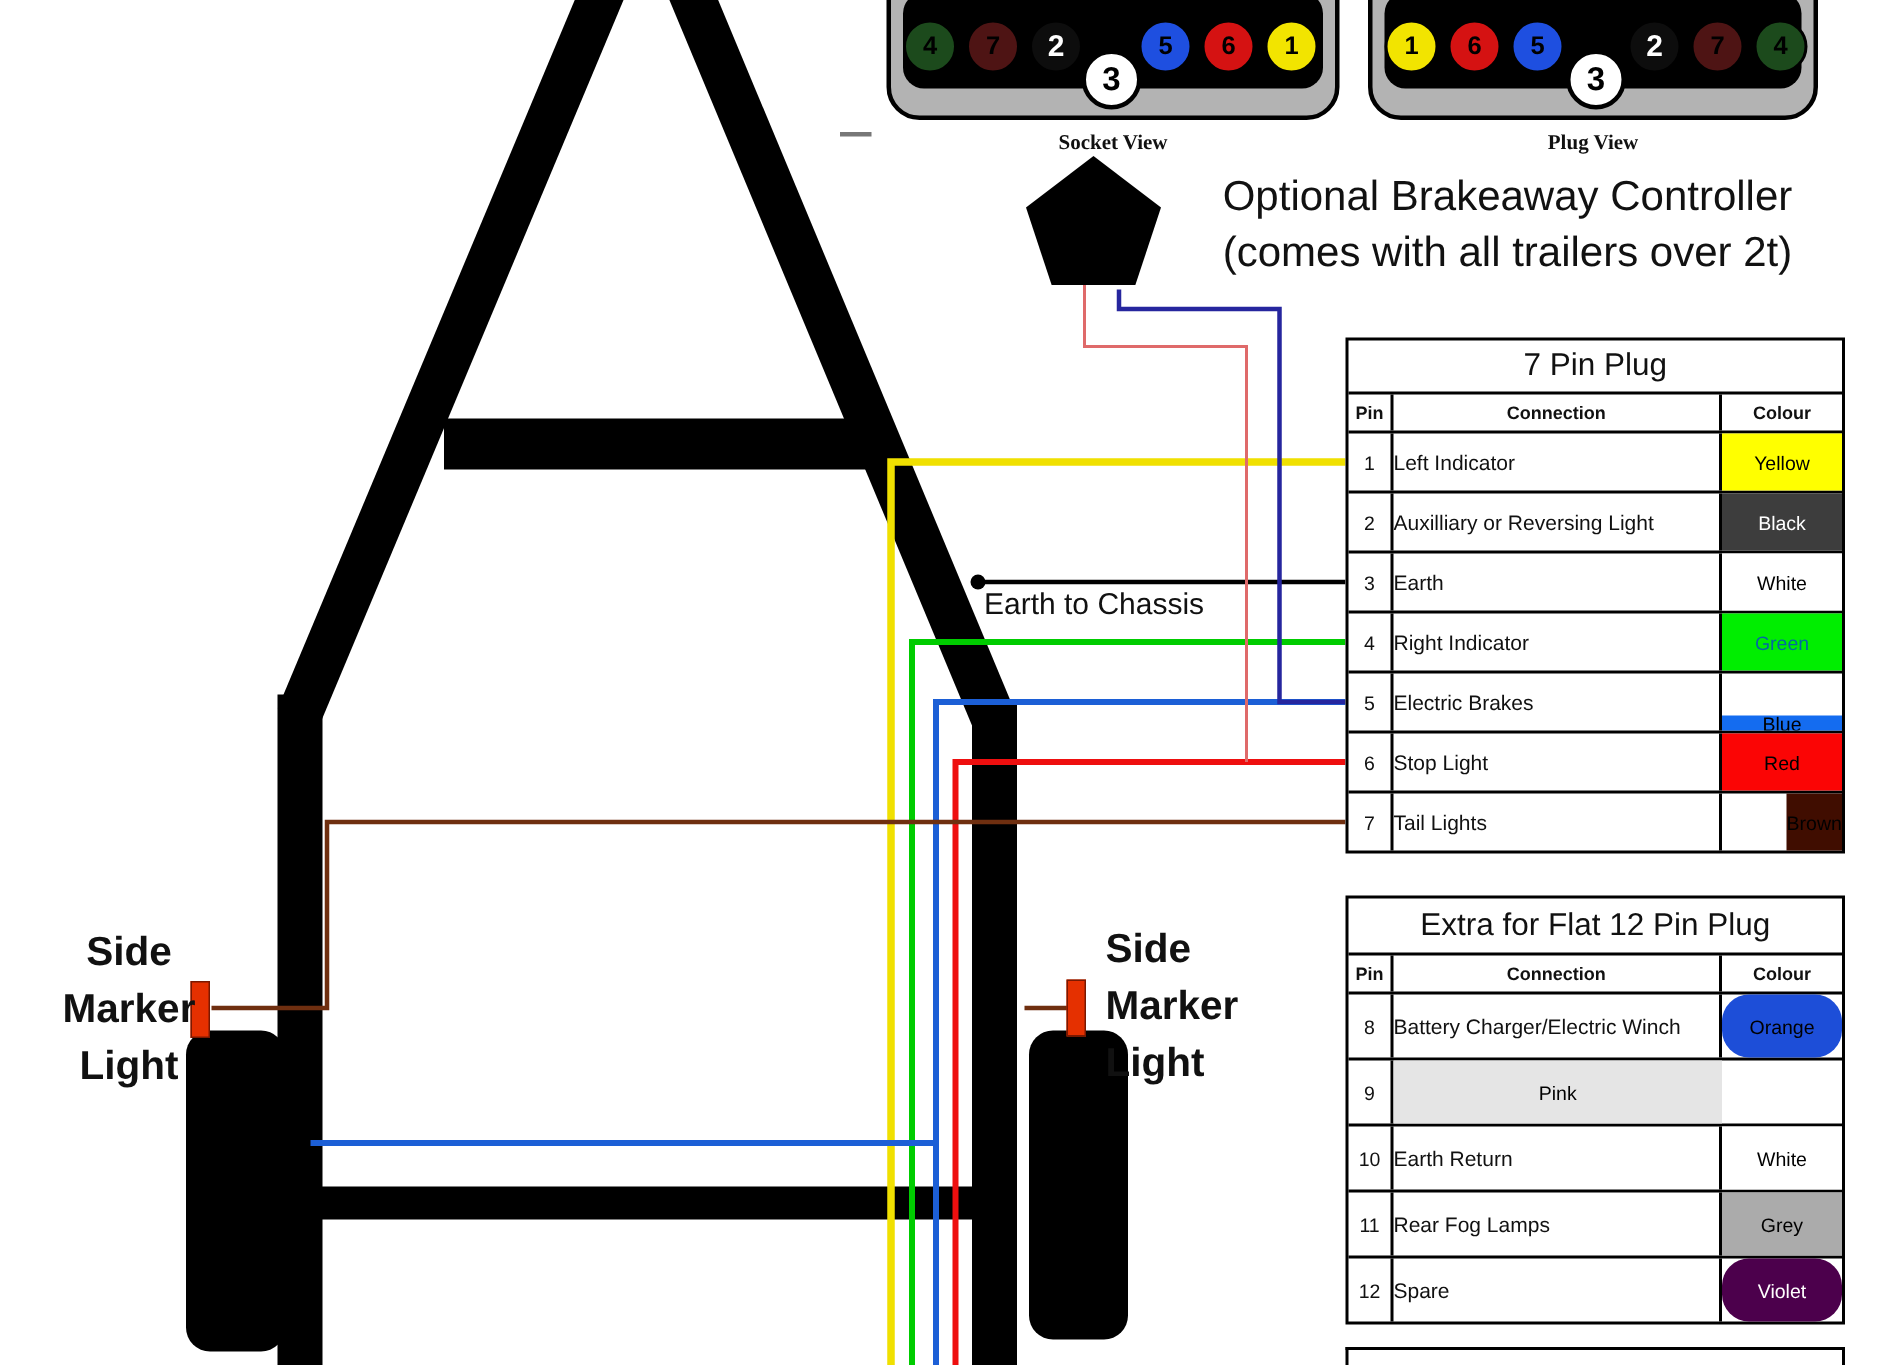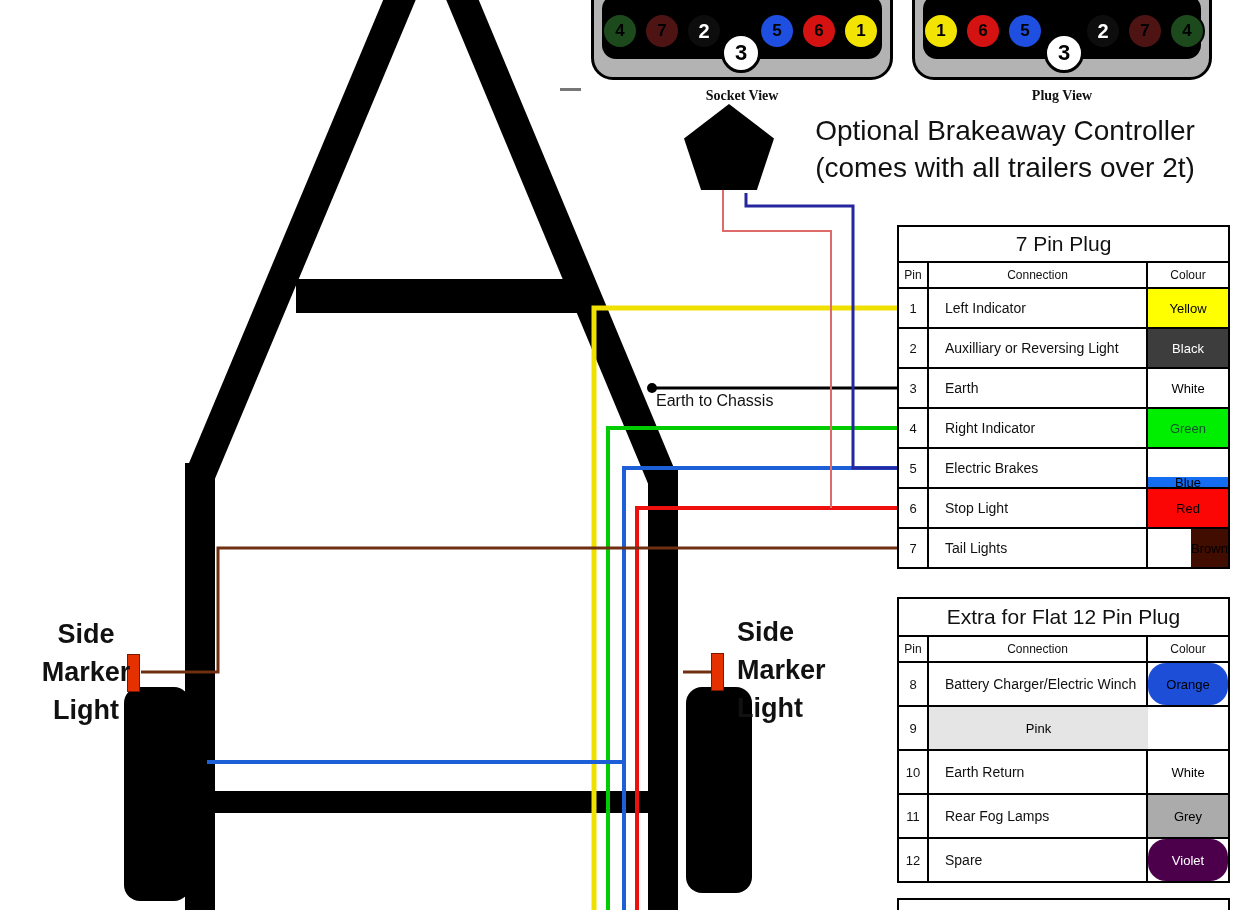--- a/index.html
+++ b/index.html
@@ -39,48 +39,48 @@
   .pentagon {
     position:absolute; left:684px; top:104px; width:90px; height:86px; background:#000;
     clip-path:polygon(50% 0%, 100% 40%, 81% 100%, 19% 100%, 0% 40%); z-index:2;
   }
   .brakeaway-text {
     position:absolute; left:770px; top:112px; width:470px; text-align:center;
     font-size:28px; line-height:37px; color:#111; z-index:2; white-space:nowrap;
   }
 
   
-  .earth-label { position:absolute; left:656px; top:392px; font-size:16px; z-index:3; white-space:nowrap; }
+  .earth-label { position:absolute; left:656px; top:392px; font-size:20px; z-index:3; white-space:nowrap; }
   .marker { position:absolute; width:13px; height:38px; border:1px solid #7a1800; box-sizing:border-box; z-index:3; }
   .marker-left  { left:127px; top:654px; }
   .marker-right { left:711px; top:653px; }
   .marker-label { position:absolute; font-size:27px; line-height:38px; color:#111; z-index:3;font-weight:bold; }
   .label-left  { left:16px;  top:615px; width:140px; text-align:center; }
   .label-right { left:737px; top:613px; width:150px; text-align:left; }
 
   
   .wire-table {
     position:absolute; left:897px; width:333px; background:#fff;
     border:2px solid #000; box-sizing:border-box; z-index:5;
   }
   #table-7pin  { top:225px; }
   #table-12pin { top:597px; }
   .t-title { height:34px; line-height:34px; text-align:center; font-size:21px; border-bottom:2px solid #000; }
   #table-12pin .t-title { height:36px; line-height:36px; }
   .t-header, .wire-table .row { display:grid; grid-template-columns:30px 1fr 80px; }
   .t-header { height:24px; border-bottom:2px solid #000; }
   .wire-table .cell { border-right:2px solid #000; display:flex; align-items:center; justify-content:center; overflow:hidden; }
   .wire-table .cell:last-child { border-right:none; }
-  .t-header .cell { font-size:12px; }
+  .t-header .cell { font-size:12px;font-weight:bold; }
   .wire-table .row { border-bottom:2px solid #000; }
   .wire-table .row:last-child { border-bottom:none; }
   #table-7pin .row  { height:38px; }
   #table-12pin .row { height:42px; }
   .row .pin { font-size:13px; }
-  .row .conn { justify-content:flex-start; padding-left:16px; font-size:14px; white-space:nowrap; }
+  .row .conn { justify-content:flex-start; font-size:14px; white-space:nowrap; }
   .row .colour { font-size:13px; }
   .partial-table {
     position:absolute; left:897px; top:898px; width:333px; height:12px;
     border:2px solid #000; border-bottom:none; background:#fff; box-sizing:border-box; z-index:5;
   }
 </style>
 </head>
 <body>
 
 <div id="scene">
@@ -178,21 +178,21 @@
           <div class="cell colour" style="background: rgb(61, 61, 61); color: rgb(255, 255, 255);">Black</div>
         </div>
         <div class="row">
           <div class="cell pin">3</div>
           <div class="cell conn">Earth</div>
           <div class="cell colour" style="background: rgb(255, 255, 255); color: rgb(0, 0, 0);">White</div>
         </div>
         <div class="row">
           <div class="cell pin">4</div>
           <div class="cell conn">Right Indicator</div>
-          <div class="cell colour" style="background: rgb(0, 238, 0); color: #14532d;">Green</div>
+          <div class="cell colour" style="background: rgb(0, 238, 0); color: #0369a1;">Green</div>
         </div>
         <div class="row">
           <div class="cell pin">5</div>
           <div class="cell conn">Electric Brakes</div>
           <div class="cell colour" style="background: rgb(20, 108, 240); color: rgb(0, 0, 0); margin-top: 28px;">Blue</div>
         </div>
         <div class="row">
           <div class="cell pin">6</div>
           <div class="cell conn">Stop Light</div>
           <div class="cell colour" style="background: rgb(251, 5, 5); color: rgb(0, 0, 0);">Red</div>

